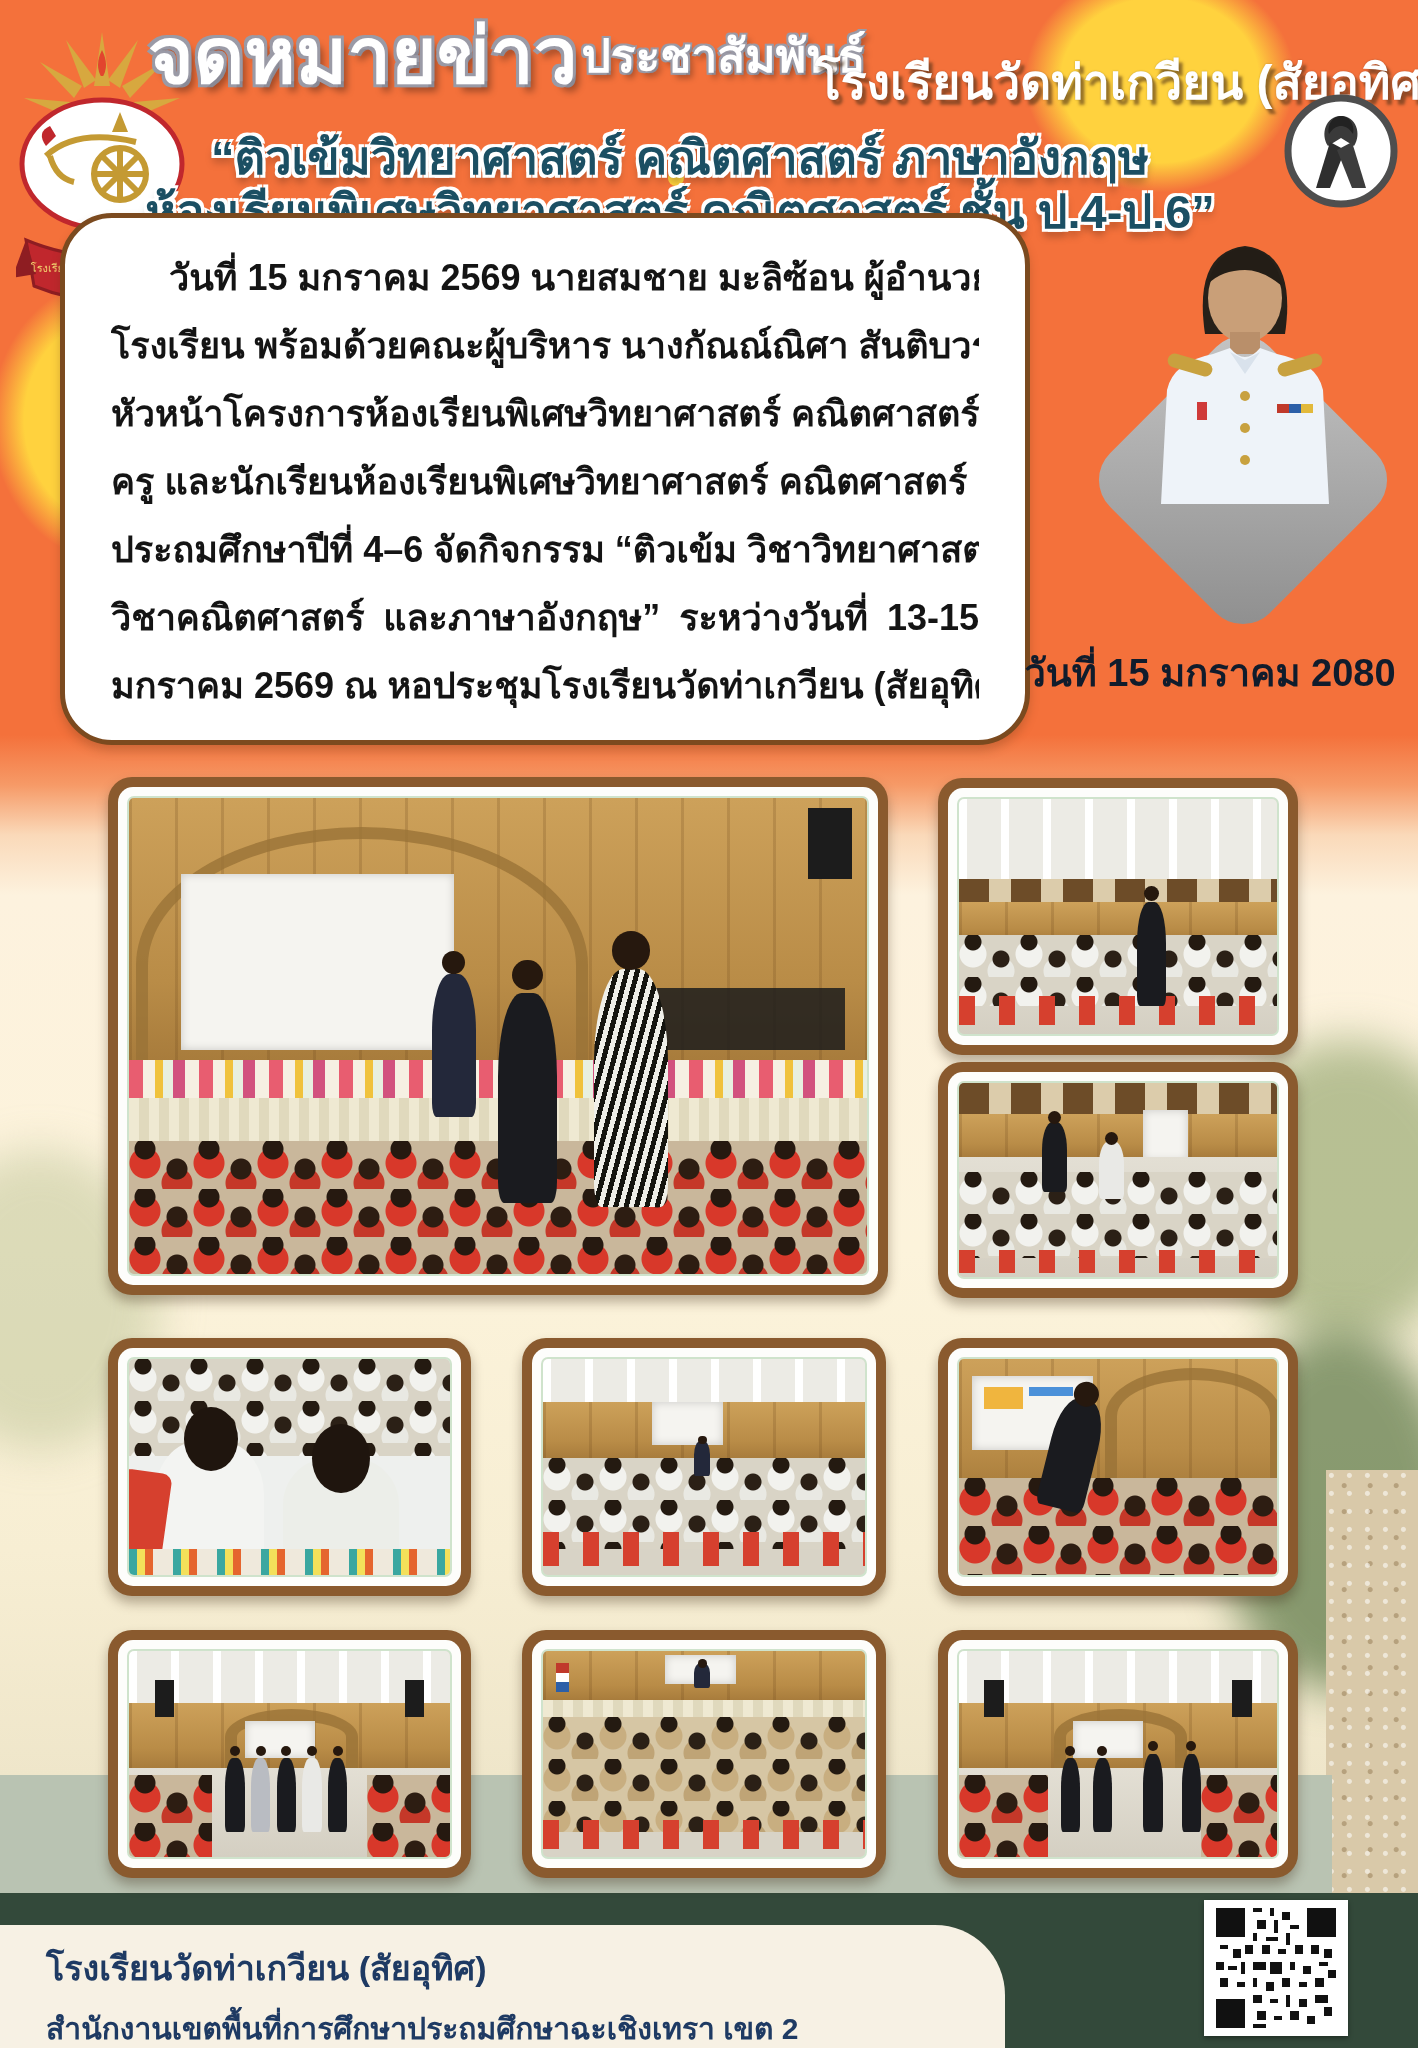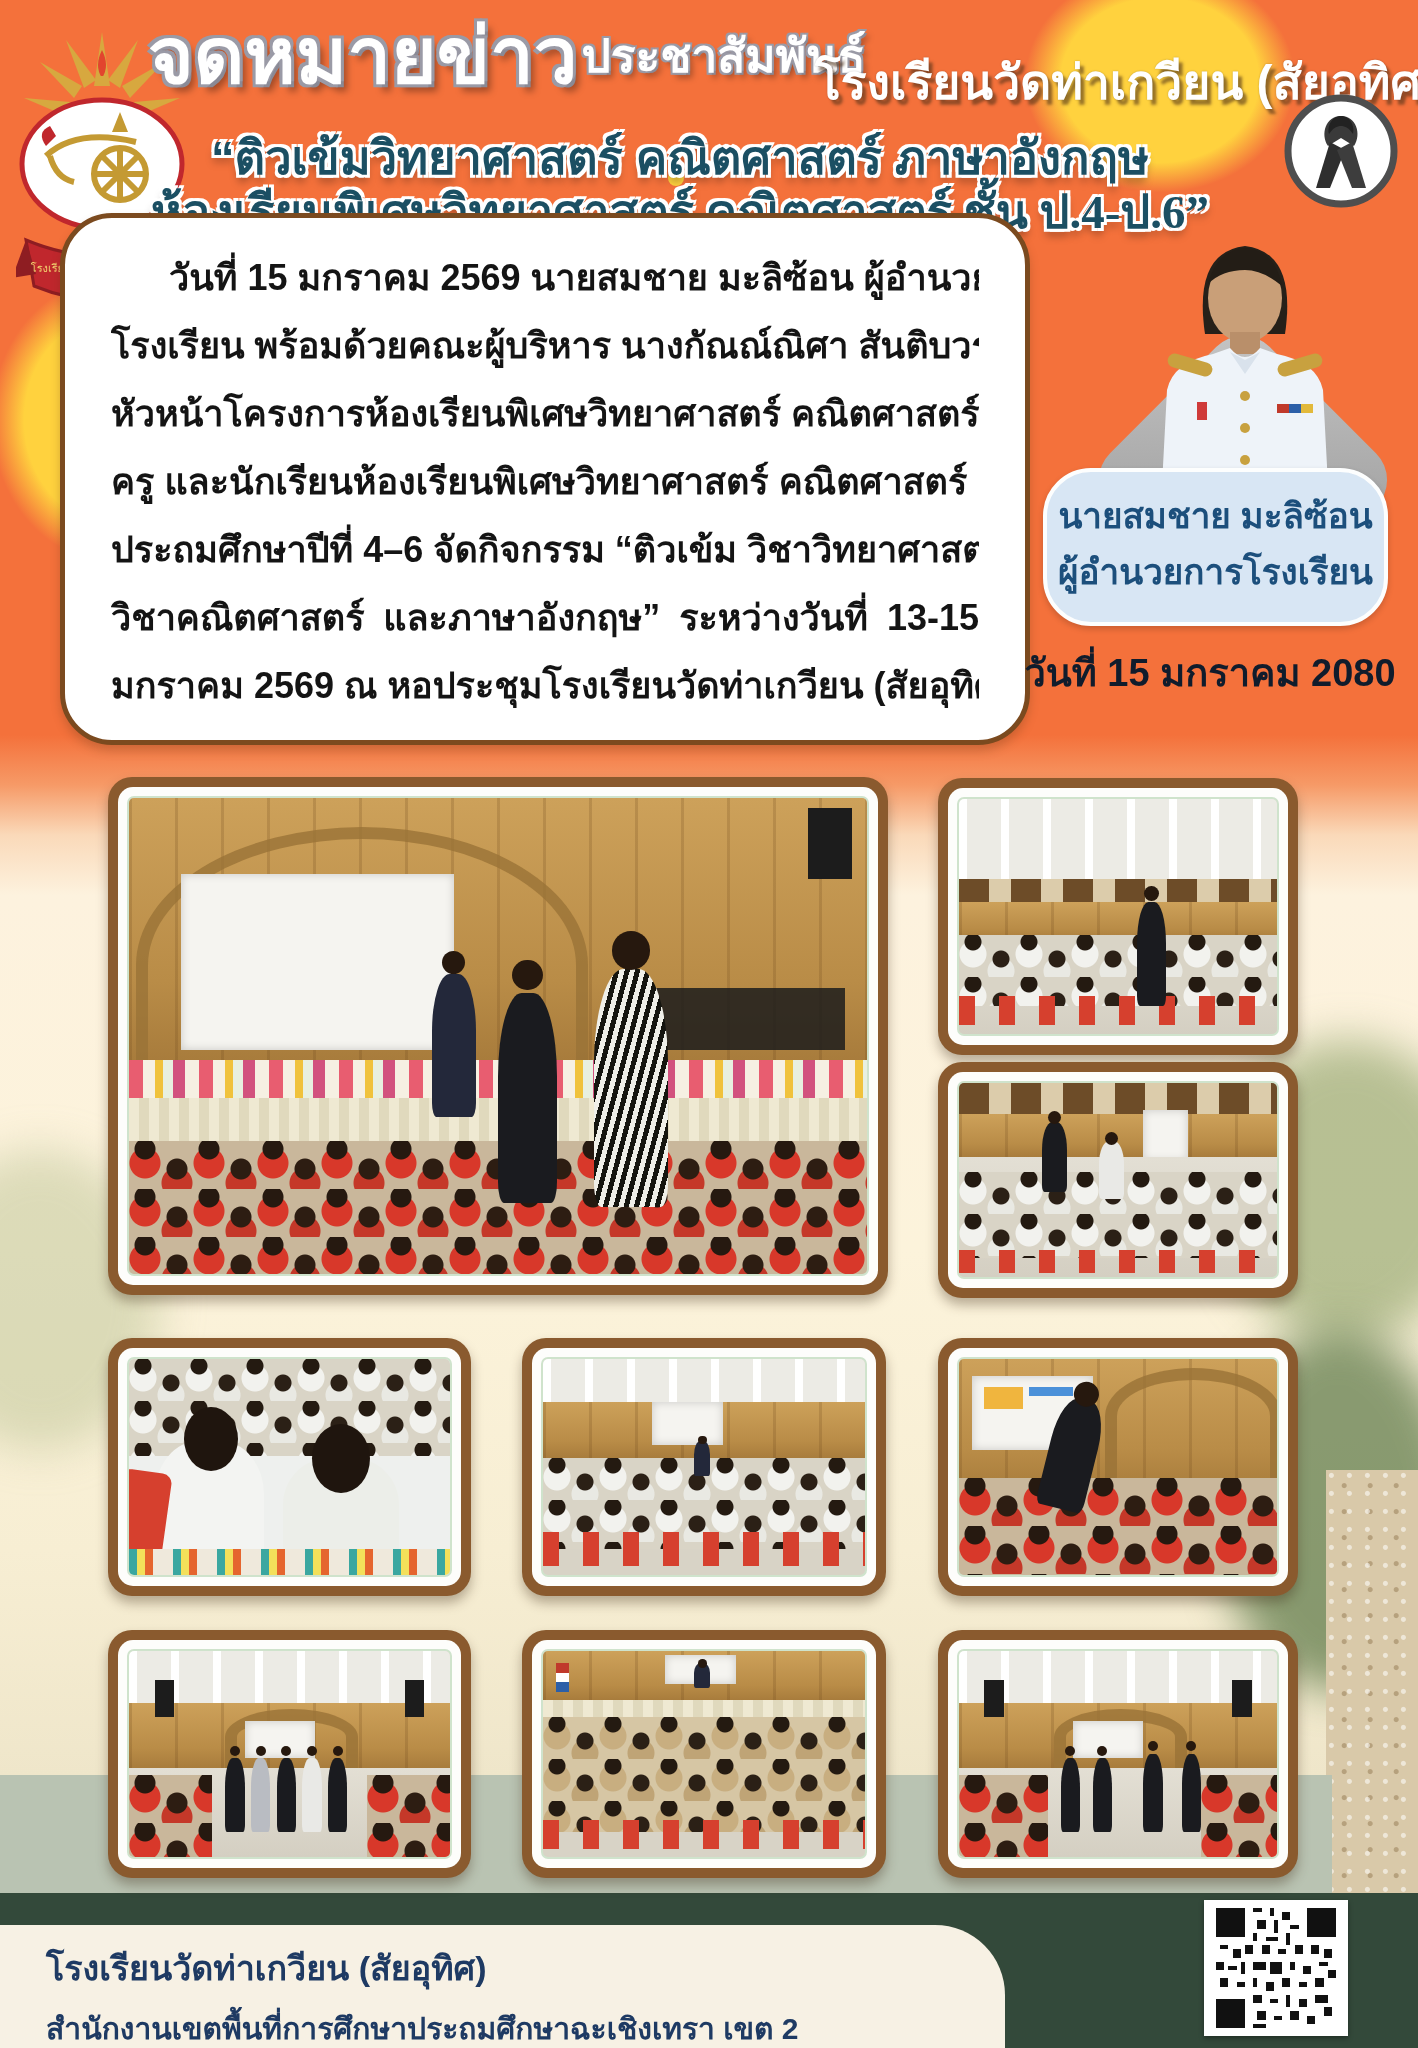--- a/index.html
+++ b/index.html
@@ -34,21 +34,21 @@
   .masthead{left:148px;top:14px;display:flex;align-items:flex-end;gap:4px;color:#fff;}
   .mast-big{font-size:78px;font-weight:800;line-height:1.1;
     text-shadow:-3px -3px 0 #9a9aa6,3px -3px 0 #9a9aa6,-3px 3px 0 #9a9aa6,3px 3px 0 #8a8a96,6px 7px 7px rgba(0,0,0,.35);}
   .mast-small{font-size:46px;font-weight:800;padding-bottom:8px;
     text-shadow:-2px -2px 0 #9a9aa6,2px -2px 0 #9a9aa6,-2px 2px 0 #9a9aa6,2px 2px 0 #8a8a96,4px 5px 6px rgba(0,0,0,.35);}
   .school-name{left:815px;top:44px;width:600px;font-size:48px;font-weight:800;color:#fff;white-space:nowrap;
     text-shadow:0 0 2px rgba(0,0,0,.25),4px 5px 3px rgba(80,50,25,.6);}
   .quote{left:40px;width:1280px;text-align:center;font-weight:800;font-size:47px;color:#1b4f63;white-space:nowrap;
     text-shadow:-3px -3px 0 #fff,3px -3px 0 #fff,-3px 3px 0 #fff,3px 3px 0 #fff,0 7px 9px rgba(0,0,0,.35);}
   .quote.q1{top:120px;}
-  .quote.q2{top:174px;font-family:Liberation Serif, serif;}
+  .quote.q2{top:174px;}
   .logo{left:16px;top:28px;width:172px;height:310px;}
   .ribbon-badge{left:1282px;top:92px;width:118px;height:118px;}
 
   
   .card{left:60px;top:213px;width:970px;height:532px;background:#fff;border:5px solid #7b4a1f;
     border-radius:52px;box-sizing:border-box;padding:26px 46px 20px 46px;overflow:hidden;
     box-shadow:0 6px 10px rgba(90,50,20,.25);}
   .card-line{font-size:36px;font-weight:600;color:#141414;height:68px;line-height:68px;
     text-align:justify;text-align-last:justify;white-space:nowrap;overflow:hidden;}
   .card-line.indent{text-indent:58px;}
@@ -211,24 +211,20 @@
       <rect x="34" y="146" width="46" height="14" rx="7" fill="#c8a13f" transform="rotate(16 57 153)"></rect>
       <rect x="144" y="146" width="46" height="14" rx="7" fill="#c8a13f" transform="rotate(-16 167 153)"></rect>
       <circle cx="112" cy="184" r="5" fill="#c8a13f"></circle>
       <circle cx="112" cy="216" r="5" fill="#c8a13f"></circle>
       <circle cx="112" cy="248" r="5" fill="#c8a13f"></circle>
       <rect x="64" y="190" width="10" height="18" fill="#cf3a3a"></rect>
       <rect x="144" y="192" width="12" height="9" fill="#c0392b"></rect>
       <rect x="156" y="192" width="12" height="9" fill="#2c5fa8"></rect>
       <rect x="168" y="192" width="12" height="9" fill="#e2b93b"></rect>
     </svg>
-  </div>
-  <div class="abs bubble">
-    <div>นายสมชาย มะลิซ้อน</div>
-    <div>ผู้อำนวยการโรงเรียน</div>
   </div>
   <div class="abs date-line">วันที่ 15 มกราคม 2080</div>
 
   <figure class="frame" style="left:108px;top:777px;width:780px;height:518px;" aria-label="Administrators standing among students in red shirts in the school hall with projection screen">
     <div class="inner">
       <div class="photo">
         <div class="band wood" style="top:0;height:55%;"></div>
         <div class="arch" style="left:1%;top:6%;width:58%;height:70%;"></div>
         <div class="screen" style="left:7%;top:16%;width:37%;height:37%;"></div>
         <div class="darkbox" style="right:3%;top:40%;width:26%;height:13%;opacity:.85;"></div>

